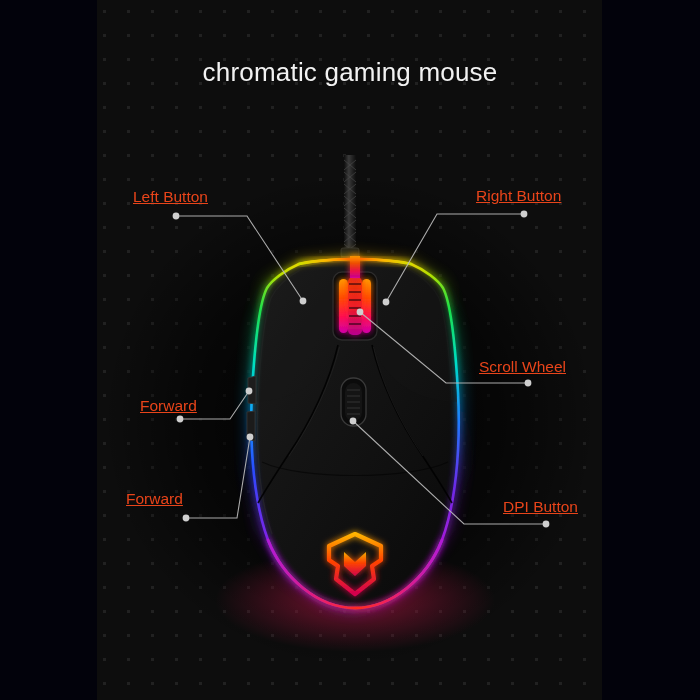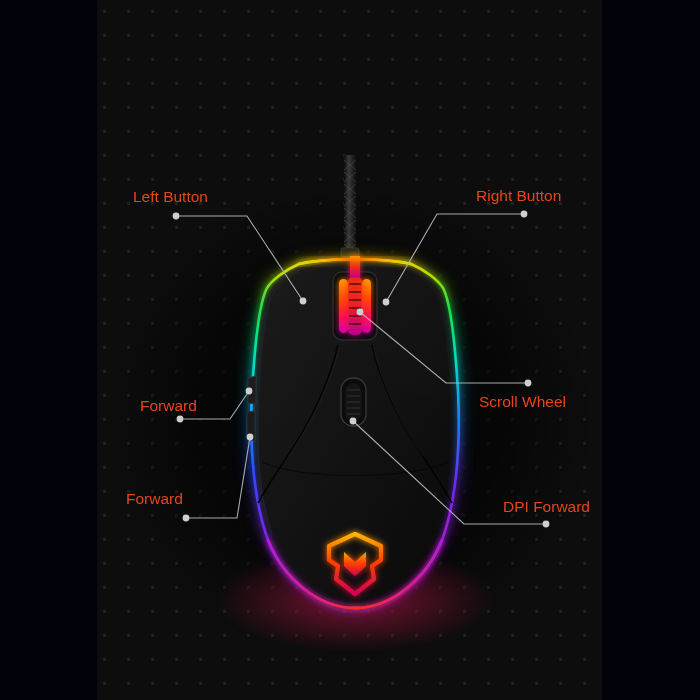--- a/index.html
+++ b/index.html
@@ -58,34 +58,36 @@
     z-index: 12;
   }
 
   
   .label {
     position: absolute;
     color: #e8441a;
     font-size: 15.5px;
     white-space: nowrap;
     z-index: 14;
+    text-decoration: underline;
   }
 
   #artwork { position: absolute; left: 0; top: 0; width: 700px; height: 700px; z-index: 10; }
   #leaders { position: absolute; left: 0; top: 0; width: 700px; height: 700px; z-index: 13; }
 </style>
 </head>
 <body>
 
 <div id="stage">
 
   <div id="panel"></div>
   <div class="band left"></div>
   <div class="band right"></div>
 
+  <div id="title">chromatic gaming mouse</div>
 
   <svg id="artwork" viewBox="0 0 700 700">
     <defs>
 
       <linearGradient id="gLeft" x1="0.55" y1="0" x2="0.25" y2="1">
         <stop offset="0.00" stop-color="#ffd400"></stop>
         <stop offset="0.12" stop-color="#b8e000"></stop>
         <stop offset="0.26" stop-color="#1fe04a"></stop>
         <stop offset="0.42" stop-color="#00e0c0"></stop>
         <stop offset="0.56" stop-color="#13a3ff"></stop>
@@ -292,18 +294,18 @@
       <circle cx="249" cy="391" r="3.4"></circle>
       <circle cx="186" cy="518" r="3.4"></circle>
       <circle cx="250" cy="437" r="3.4"></circle>
       <circle cx="546" cy="524" r="3.4"></circle>
       <circle cx="353" cy="421" r="3.4"></circle>
     </g>
   </svg>
 
   <div class="label" style="left:133px; top:188px;">Left Button</div>
   <div class="label" style="left:476px; top:187px;">Right Button</div>
-  <div class="label" style="left:479px; top:358px;margin-top:35px;">Scroll Wheel</div>
+  <div class="label" style="left:479px; top:358px;">Scroll Wheel</div>
   <div class="label" style="left:140px; top:397px;text-align:right;">Forward</div>
   <div class="label" style="left:126px; top:490px;">Forward</div>
-  <div class="label" style="left:503px; top:498px;">DPI Forward</div>
+  <div class="label" style="left:503px; top:498px;">DPI Button</div>
 
 </div>
 
 </body></html>

